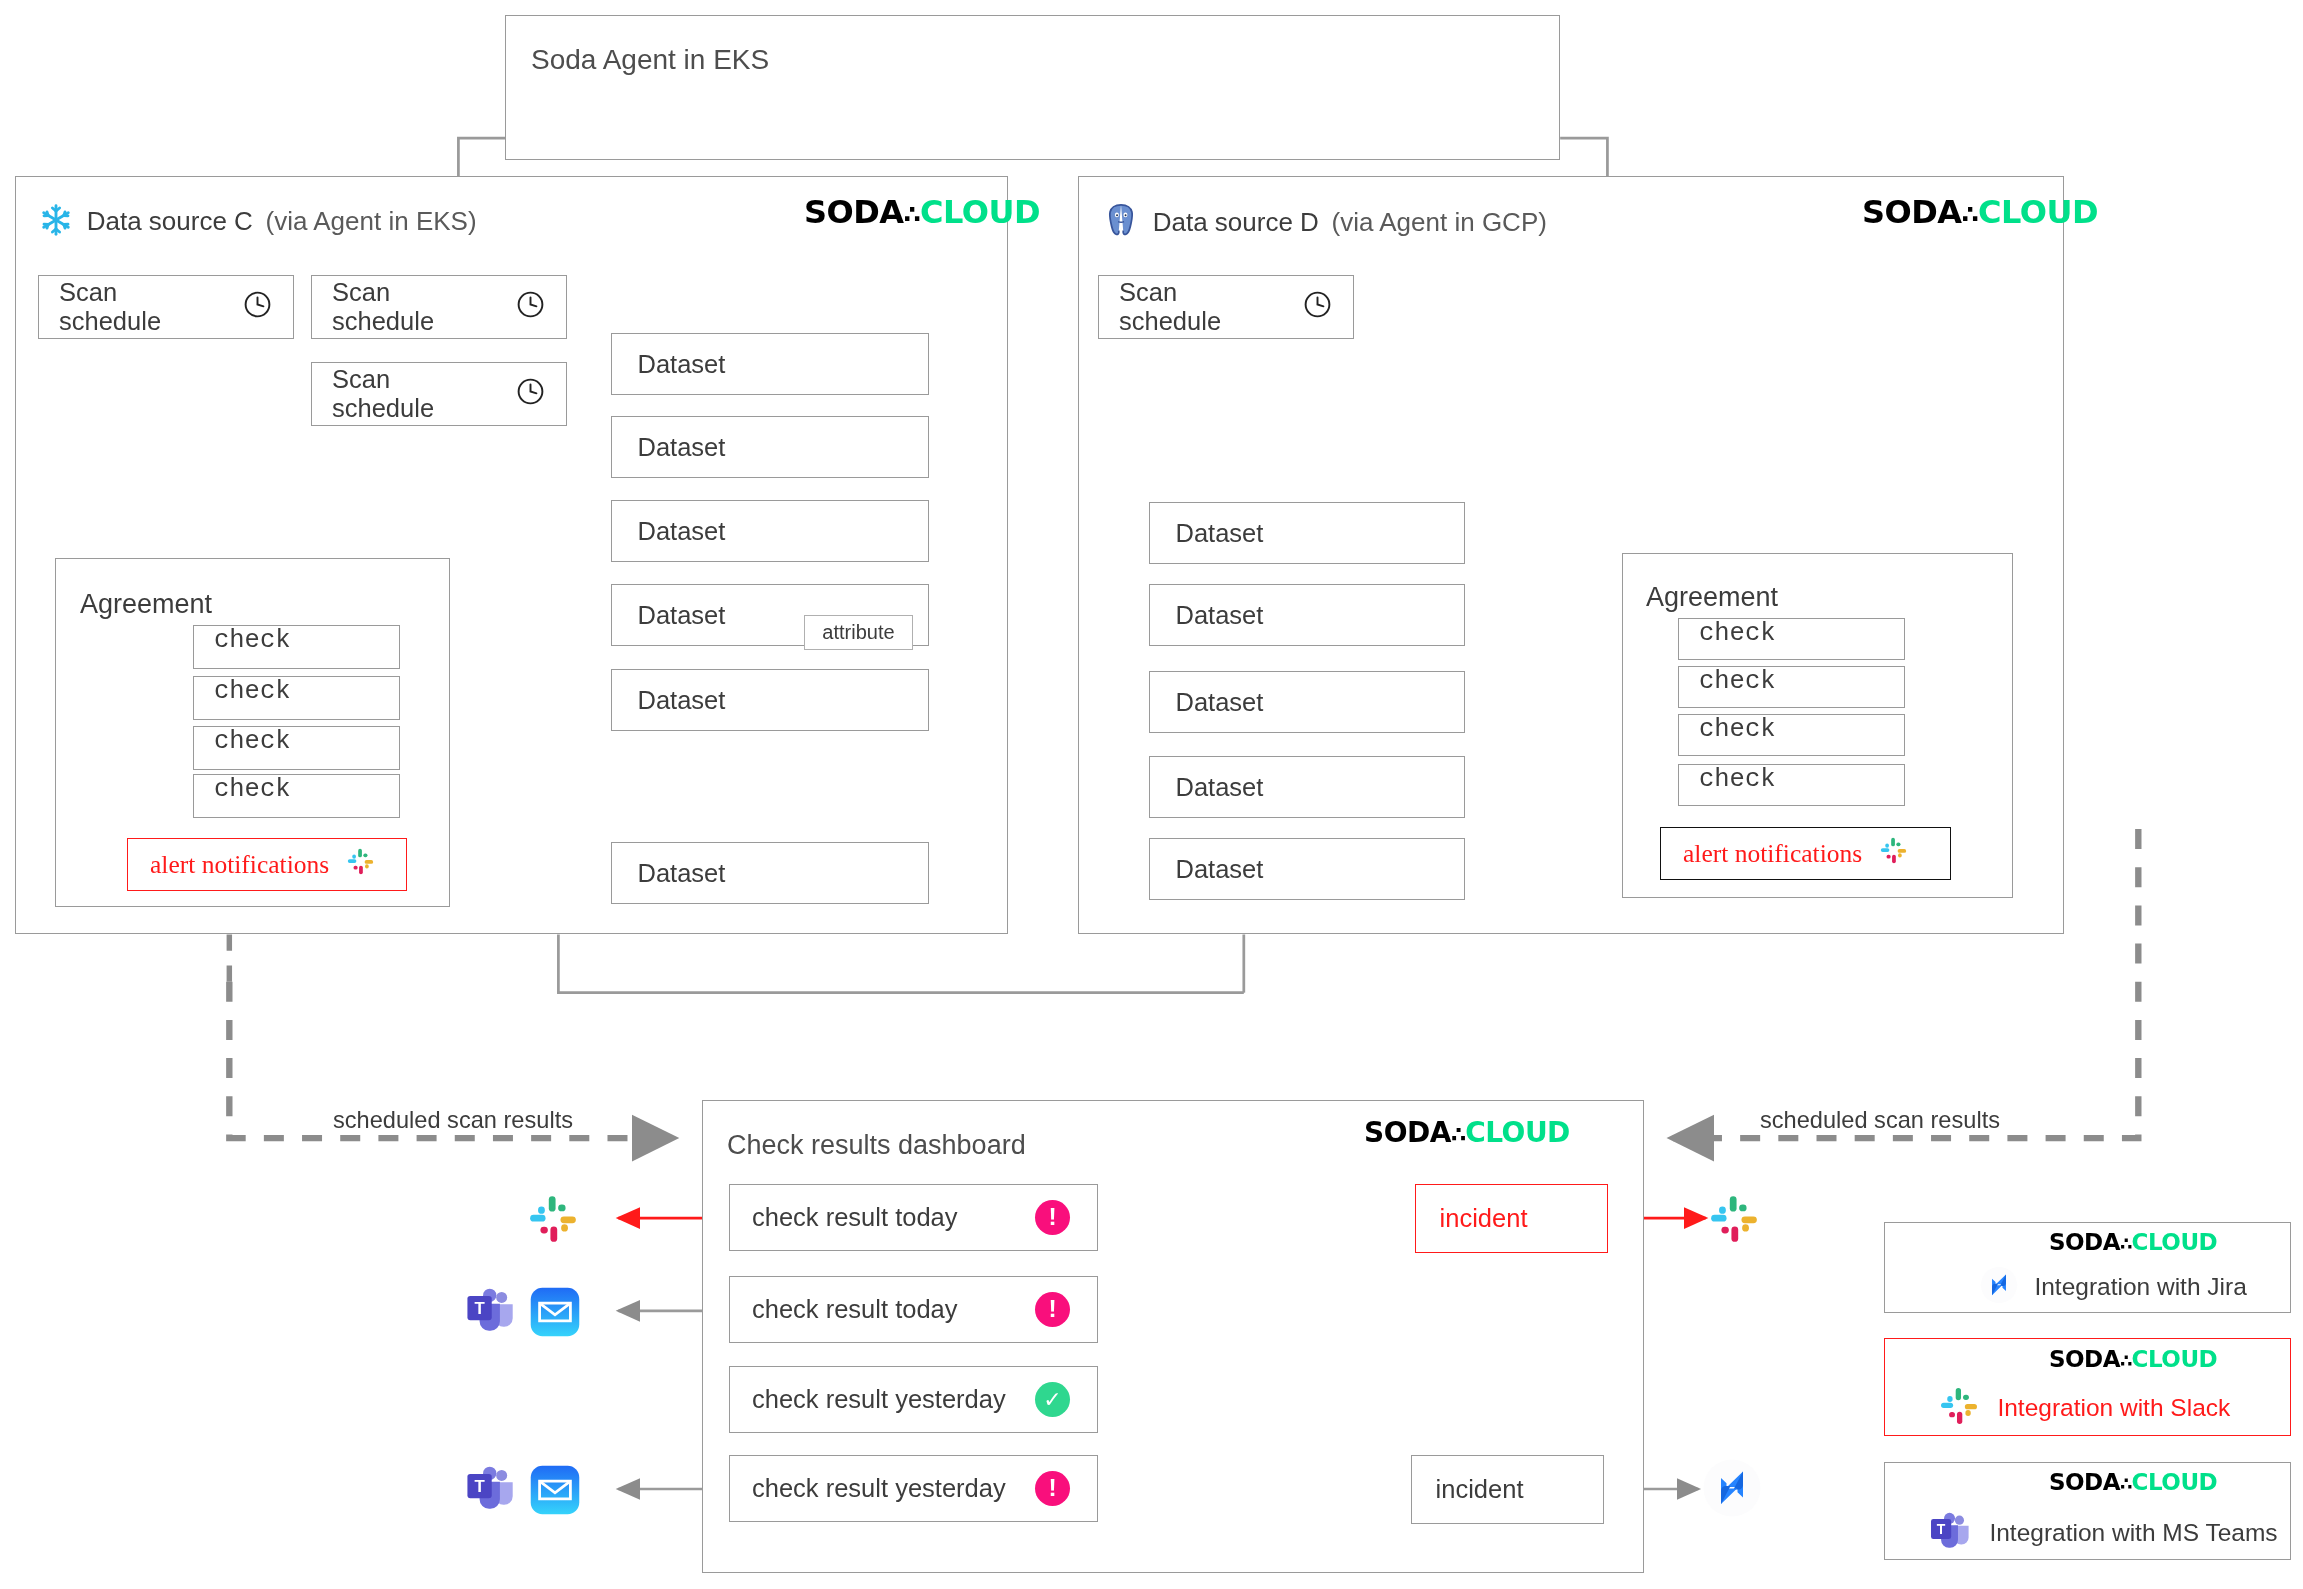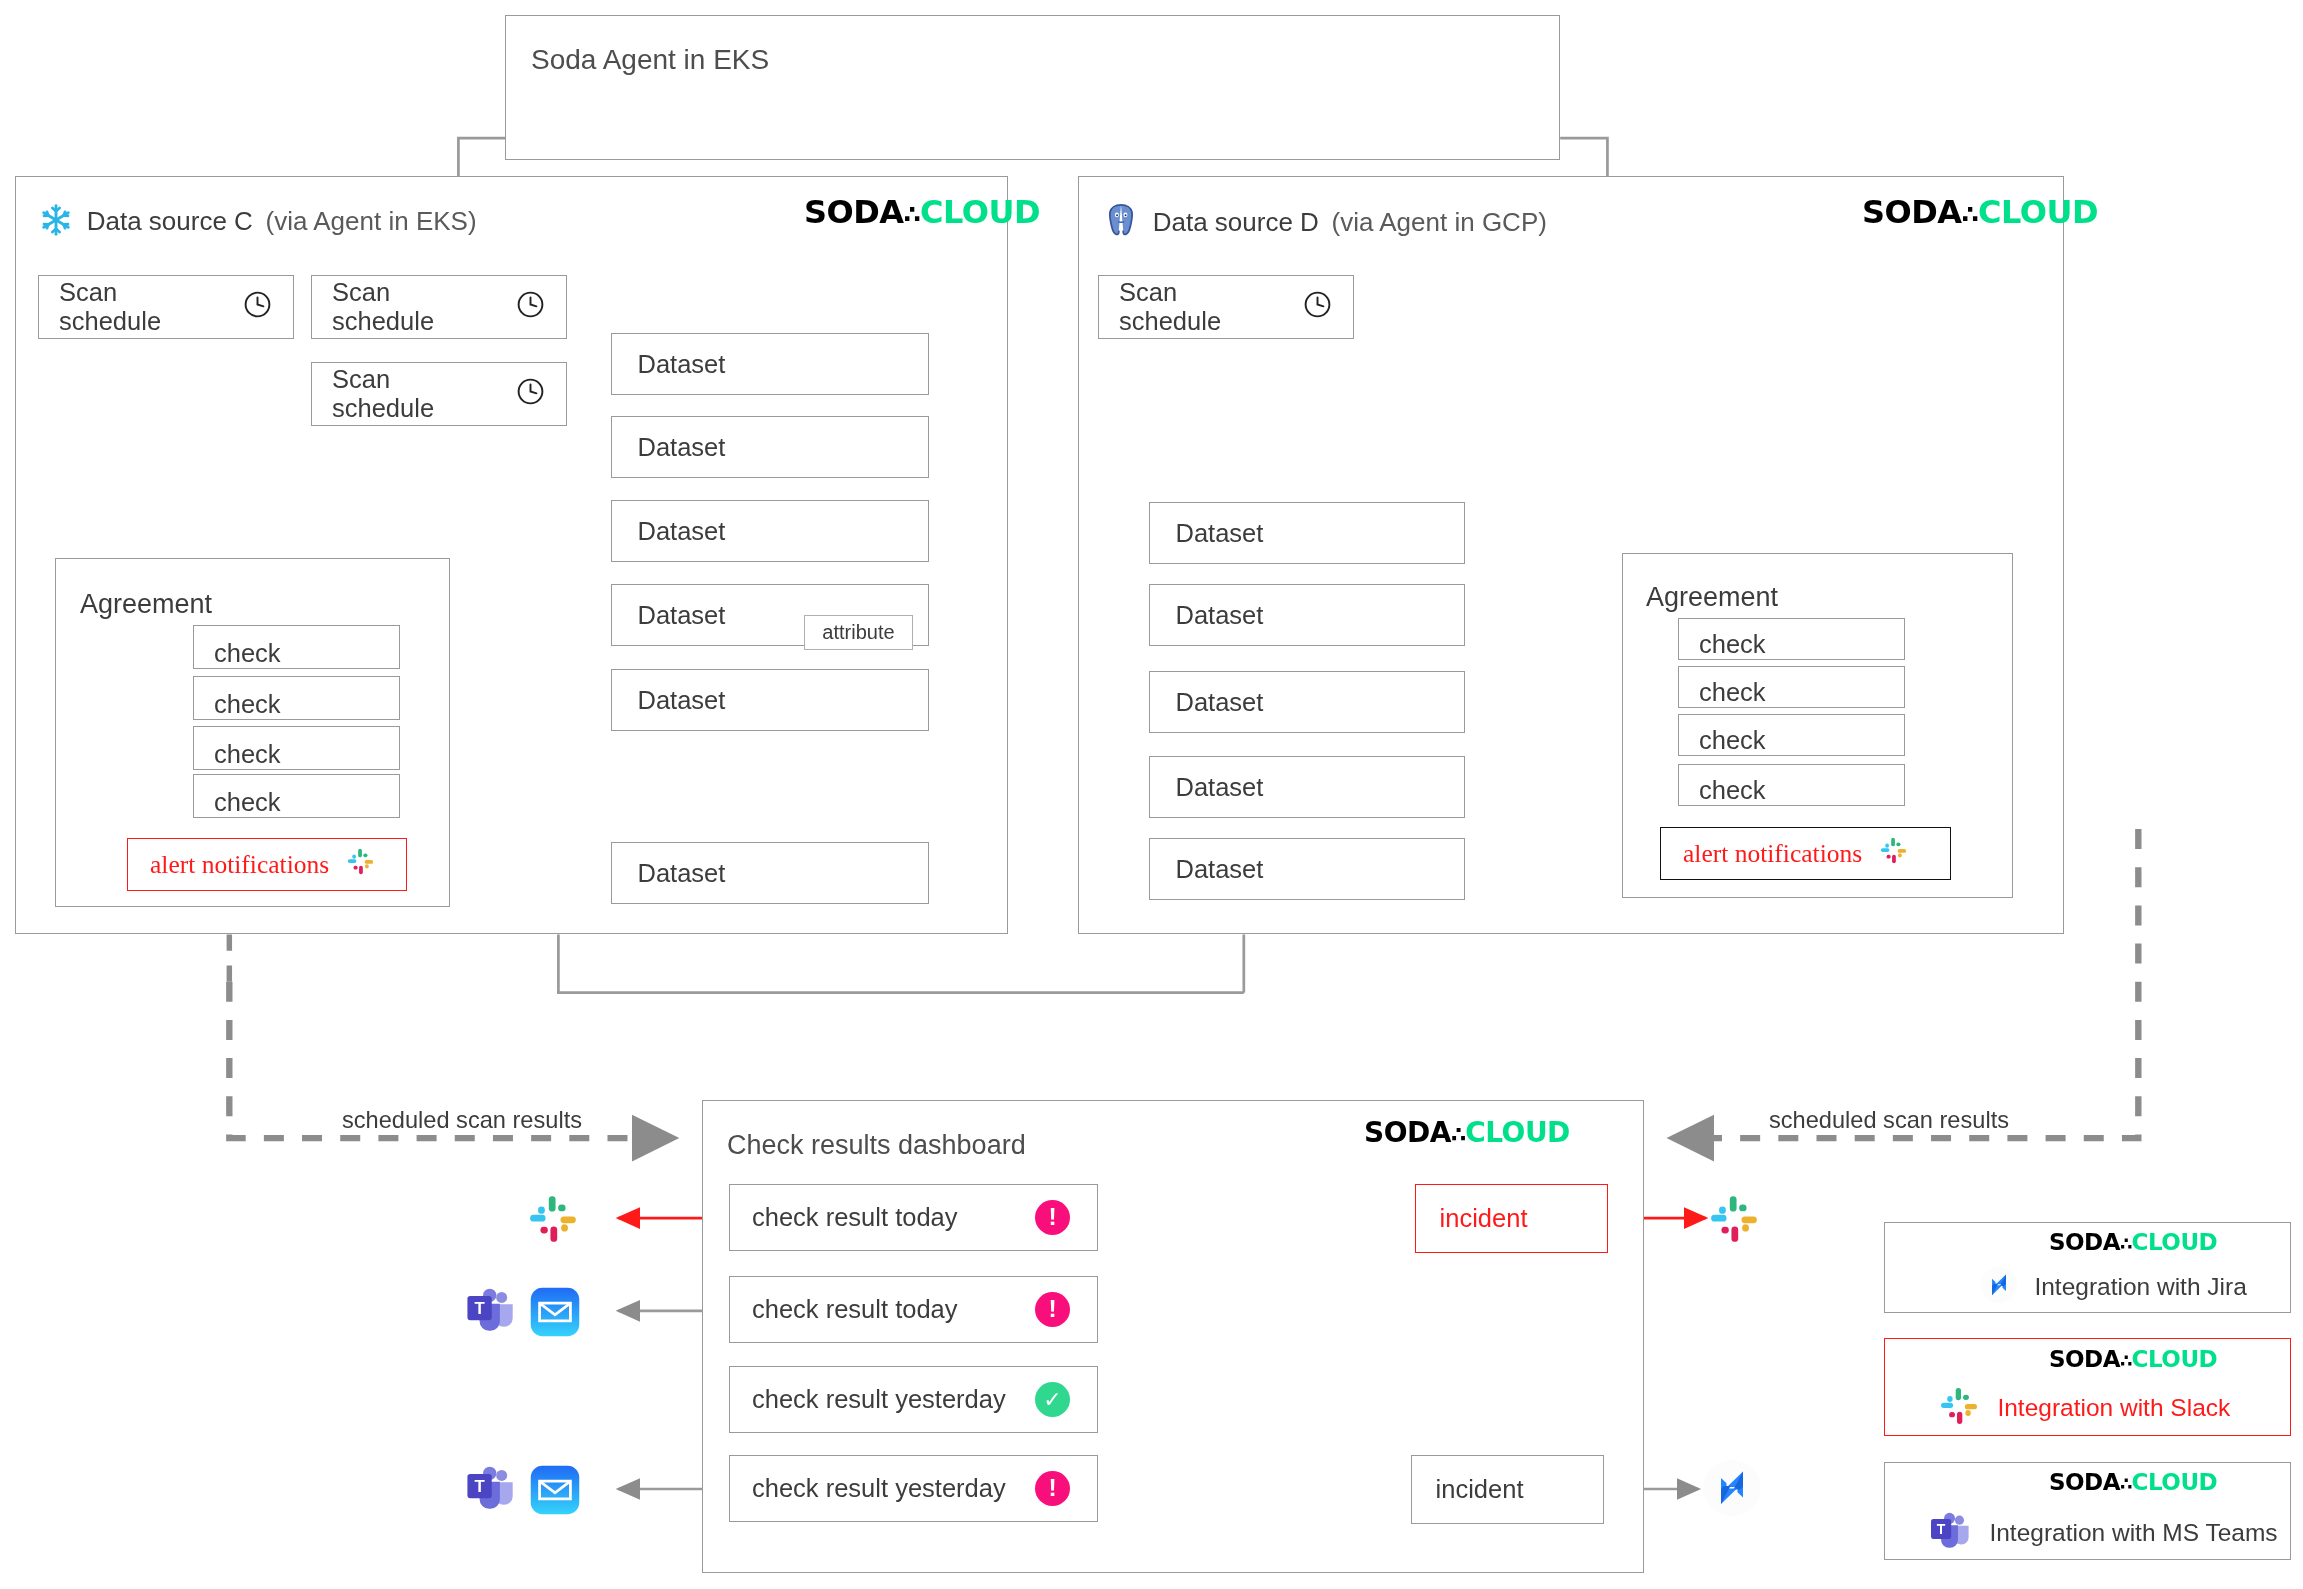--- a/index.html
+++ b/index.html
@@ -44,21 +44,21 @@
   #schedC3{left:311px;top:362px;width:256px;height:64px;}
   #schedD1{left:1098px;top:275px;width:256px;height:64px;}
 
   
   #agrC{left:55px;top:558px;width:395px;height:349px;}
   #agrD{left:1622px;top:553px;width:391px;height:345px;}
   .agr-title{position:absolute;font-size:27px;color:#3c3c3c;}
   #agrCTitle{left:80px;top:589px;}
   #agrDTitle{left:1646px;top:582px;}
 
-  .check{display:flex;align-items:flex-end;padding-left:20px;font-size:25.5px;color:#3c3c3c;}
+  .check{display:flex;align-items:flex-start;padding-left:20px;font-size:25.5px;color:#3c3c3c;font-family:Liberation Mono, monospace;}
   .alertbox{display:flex;align-items:center;justify-content:flex-start;
             padding:0 16.4px 0 22px;font-size:25.5px;font-family:Liberation Serif, serif;}
 
   
   .dataset{display:flex;align-items:center;padding-left:25.5px;font-size:25.5px;color:#3c3c3c;}
   #attrBox{left:804px;top:615px;width:109px;height:35px;border:1.8px solid #b0b0b0;
            display:flex;align-items:center;justify-content:center;font-size:20px;color:#3c3c3c;}
 
   
   #dash{left:702px;top:1100px;width:942px;height:473px;}
@@ -78,21 +78,21 @@
   #lg3{left:1884px;top:1462px;width:407px;height:98px;}
   .lg-row{position:absolute;display:flex;align-items:center;gap:16.4px;}
   .lg-txt{font-size:24.5px;color:#3c3c3c;white-space:nowrap;}
   #sodaL1{left:2049px;top:1229px;font-size:23px;}
   #sodaL2{left:2049px;top:1346px;font-size:23px;}
   #sodaL3{left:2049px;top:1469px;font-size:23px;}
   #lgr1{left:1980px;top:1266px;}
   #lgr2{left:1937px;top:1384px;}
   #lgr3{left:1929px;top:1509px;}
 
-  .flow-lbl{position:absolute;font-size:23.6px;color:#3c3c3c;white-space:nowrap;margin-left:9px;}
+  .flow-lbl{position:absolute;font-size:23.6px;color:#3c3c3c;white-space:nowrap;}
   #flowL{left:333px;top:1107px;}
   #flowR{left:1760px;top:1107px;}
 
   .icon-abs{position:absolute;}
 </style>
 </head>
 <body>
 
 <div id="stage">
 

